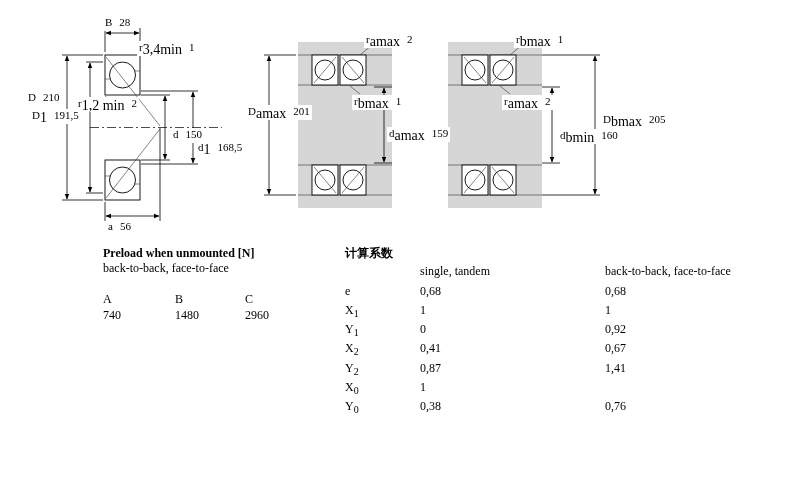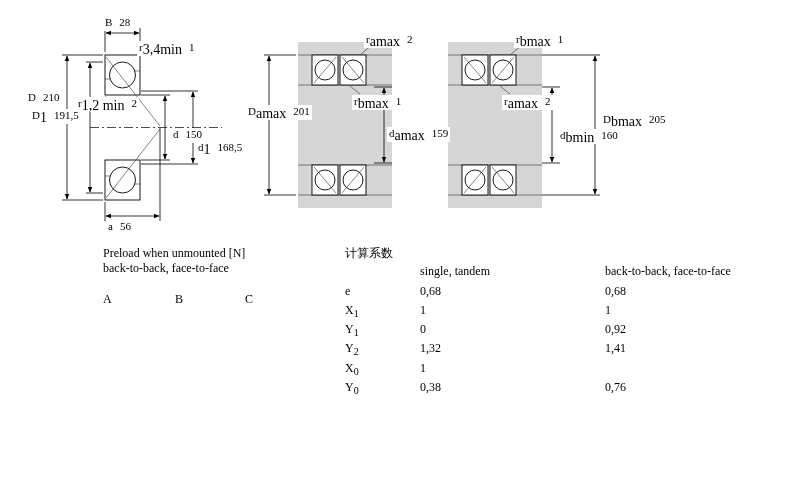--- a/index.html
+++ b/index.html
@@ -10,21 +10,21 @@
   .ln{stroke:#000;stroke-width:0.8;fill:none}
   .thin{stroke:#333;stroke-width:0.6;fill:none}
   .dl{stroke:#000;stroke-width:0.8;fill:none}
   .cl{stroke:#000;stroke-width:0.7;fill:none;stroke-dasharray:9 3 2 3}
   .wh{fill:#fff;stroke:#000;stroke-width:0.9}
   .gray{fill:#d6d6d6;stroke:none}
   .dim{position:absolute;font-size:11px;line-height:13px;background:#fff;padding:0 2px;white-space:nowrap}
   .dim sub{font-size:14px}
   .dim .val{margin-left:7px}
   .tbl{position:absolute;font-size:12px;line-height:15px}
-  .tbl .title{font-weight:normal}
+  .tbl .title{font-weight:bold}
   #preload{left:103px;top:246px;width:240px}
   #preload .grid{display:grid;grid-template-columns:72px 70px 70px}
   #preload .hdr{margin-top:16px}
   #preload .vals{margin-top:1px}
   #factors{left:345px;top:246px;width:440px}
   .frow{display:grid;grid-template-columns:75px 185px 175px;line-height:15.8px}
   #factors .hdr{margin-top:3px}
   #factors .rows{margin-top:4px}
 </style>
 </head>
@@ -166,20 +166,25 @@
   <div class="dim" style="left:558px;top:129px"><span><span>d</span><sub>bmin</sub></span><span class="val">160</span></div>
 
   <div id="preload" class="tbl">
     <div class="title">Preload when unmounted [N]</div>
     <div>back-to-back, face-to-face</div>
     <div class="grid hdr">
       <span>A</span>
       <span>B</span>
       <span>C</span>
     </div>
+    <div class="grid vals">
+      <span>740</span>
+      <span>1480</span>
+      <span>2960</span>
+    </div>
   </div>
 
   <div id="factors" class="tbl">
     <div class="title">计算系数</div>
     <div class="frow hdr">
       <span></span>
       <span>single, tandem</span>
       <span>back-to-back, face-to-face</span>
     </div>
     <div class="rows">
@@ -192,22 +197,27 @@
         <span><span>X</span><sub>1</sub></span>
         <span>1</span>
         <span>1</span>
       </div>
       <div class="frow">
         <span><span>Y</span><sub>1</sub></span>
         <span>0</span>
         <span>0,92</span>
       </div>
       <div class="frow">
+        <span><span>X</span><sub>2</sub></span>
+        <span>0,41</span>
+        <span>0,67</span>
+      </div>
+      <div class="frow">
         <span><span>Y</span><sub>2</sub></span>
-        <span>1,32</span>
+        <span>0,87</span>
         <span>1,41</span>
       </div>
       <div class="frow">
         <span><span>X</span><sub>0</sub></span>
         <span>1</span>
       </div>
       <div class="frow">
         <span><span>Y</span><sub>0</sub></span>
         <span>0,38</span>
         <span>0,76</span>

